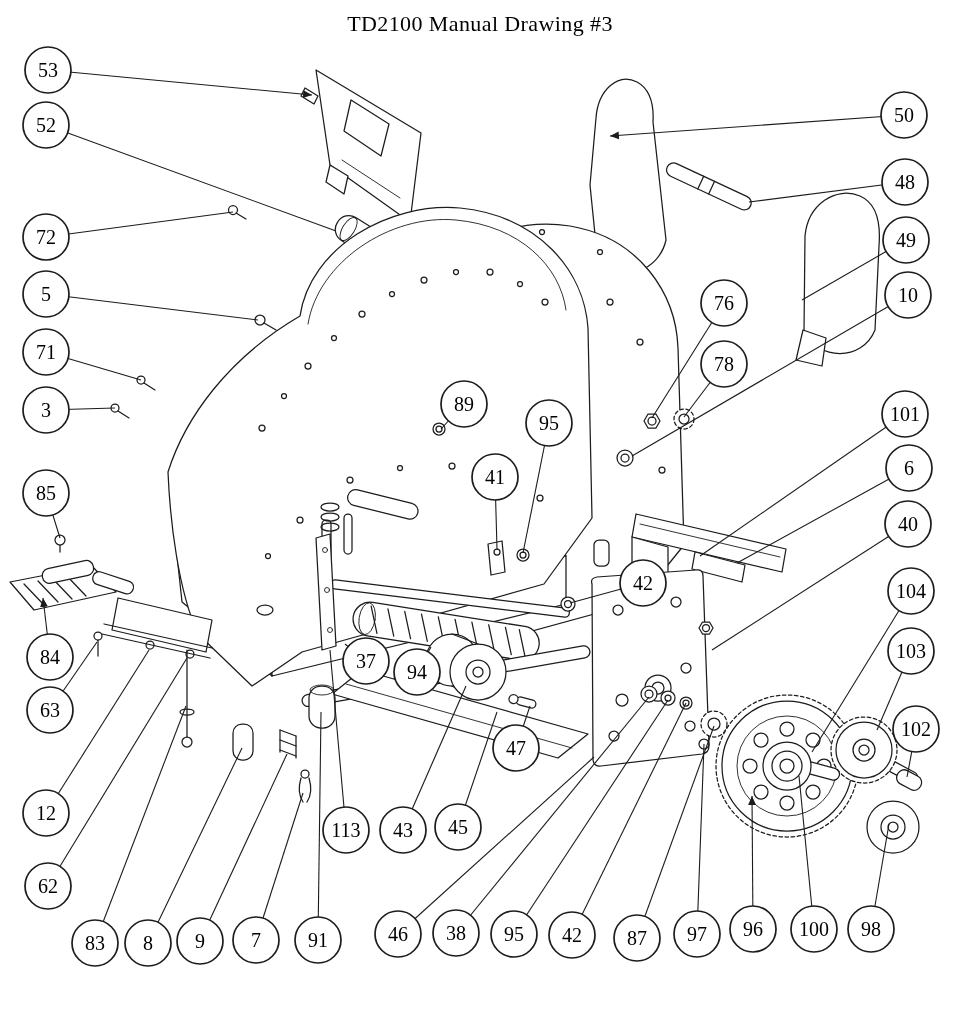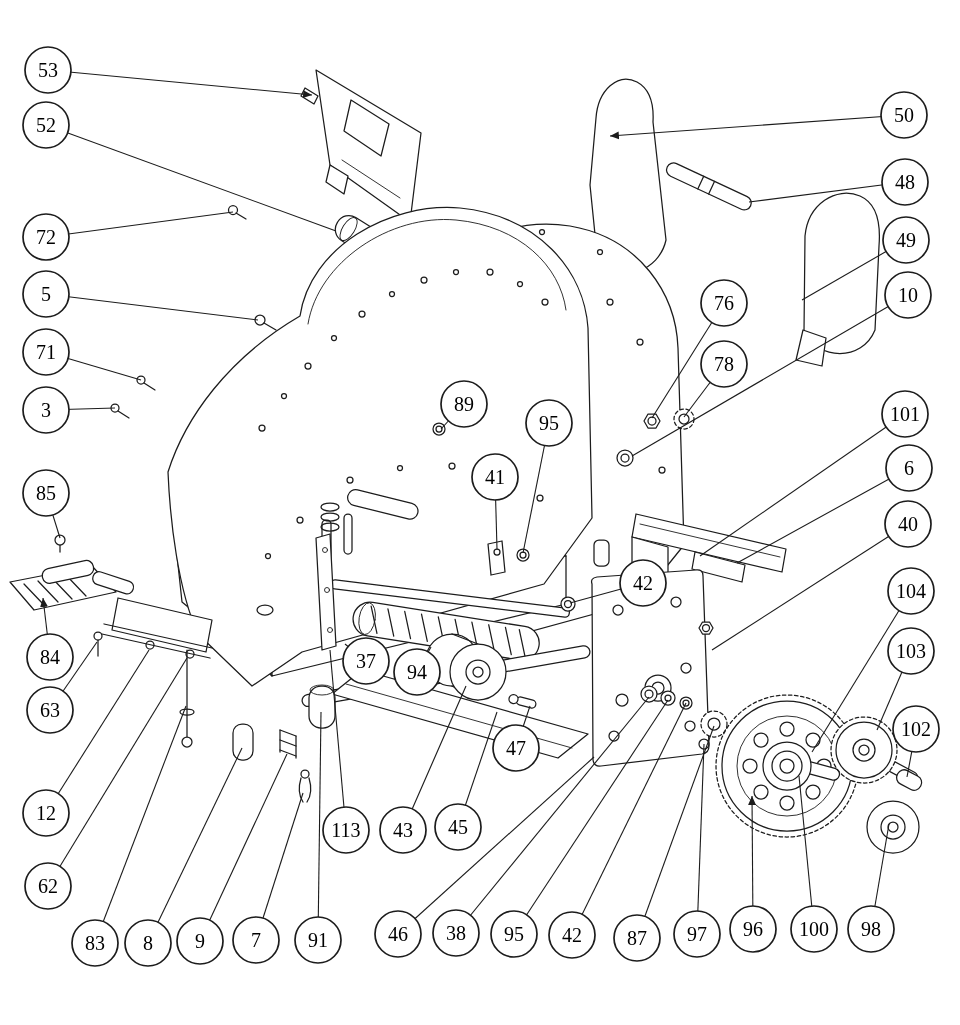--- a/index.html
+++ b/index.html
@@ -16,20 +16,21 @@
   
   .callouts .leader{stroke:#1c1c1c;stroke-width:1.1;fill:none}
   .callouts .balloon{fill:#ffffff;stroke:#1c1c1c;stroke-width:1.7}
   .callouts text{fill:#000;font-family:"Liberation Serif",serif;font-size:20px;
                  text-anchor:middle;stroke:none}
 </style>
 </head>
 <body>
 
 <div class="page">
+  <div class="title">TD2100 Manual Drawing #3</div>
 
   <svg class="scene" viewBox="0 0 960 1025">
     <defs>
       <marker id="arrw" viewBox="0 0 10 10" refX="9" refY="5" markerWidth="9" markerHeight="9" orient="auto">
         <path d="M0,1 L9,5 L0,9 Z" fill="#1c1c1c" stroke="none"></path>
       </marker>
     </defs>
 
     <g class="art">
 

